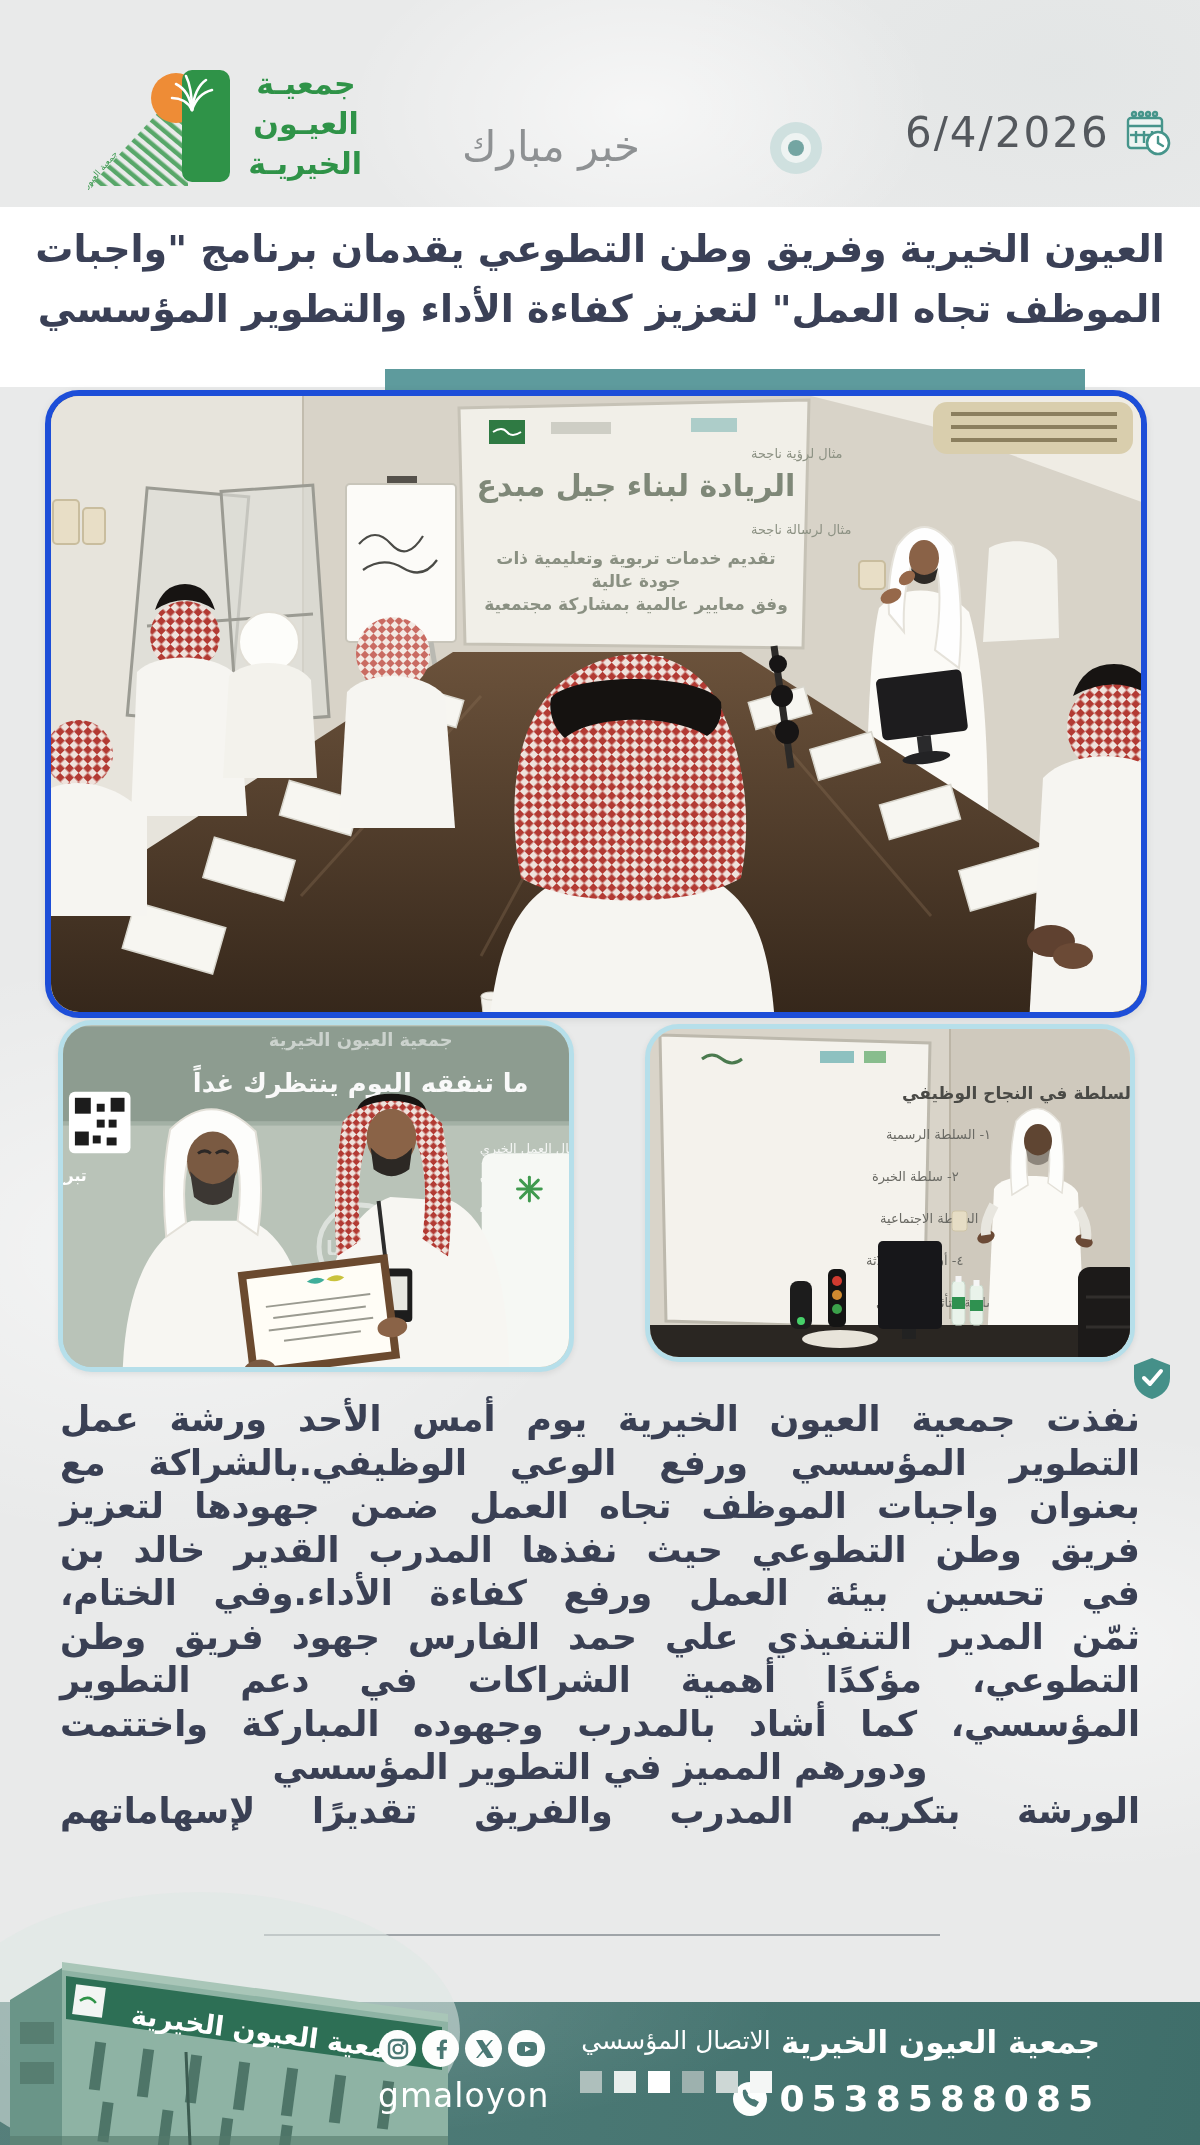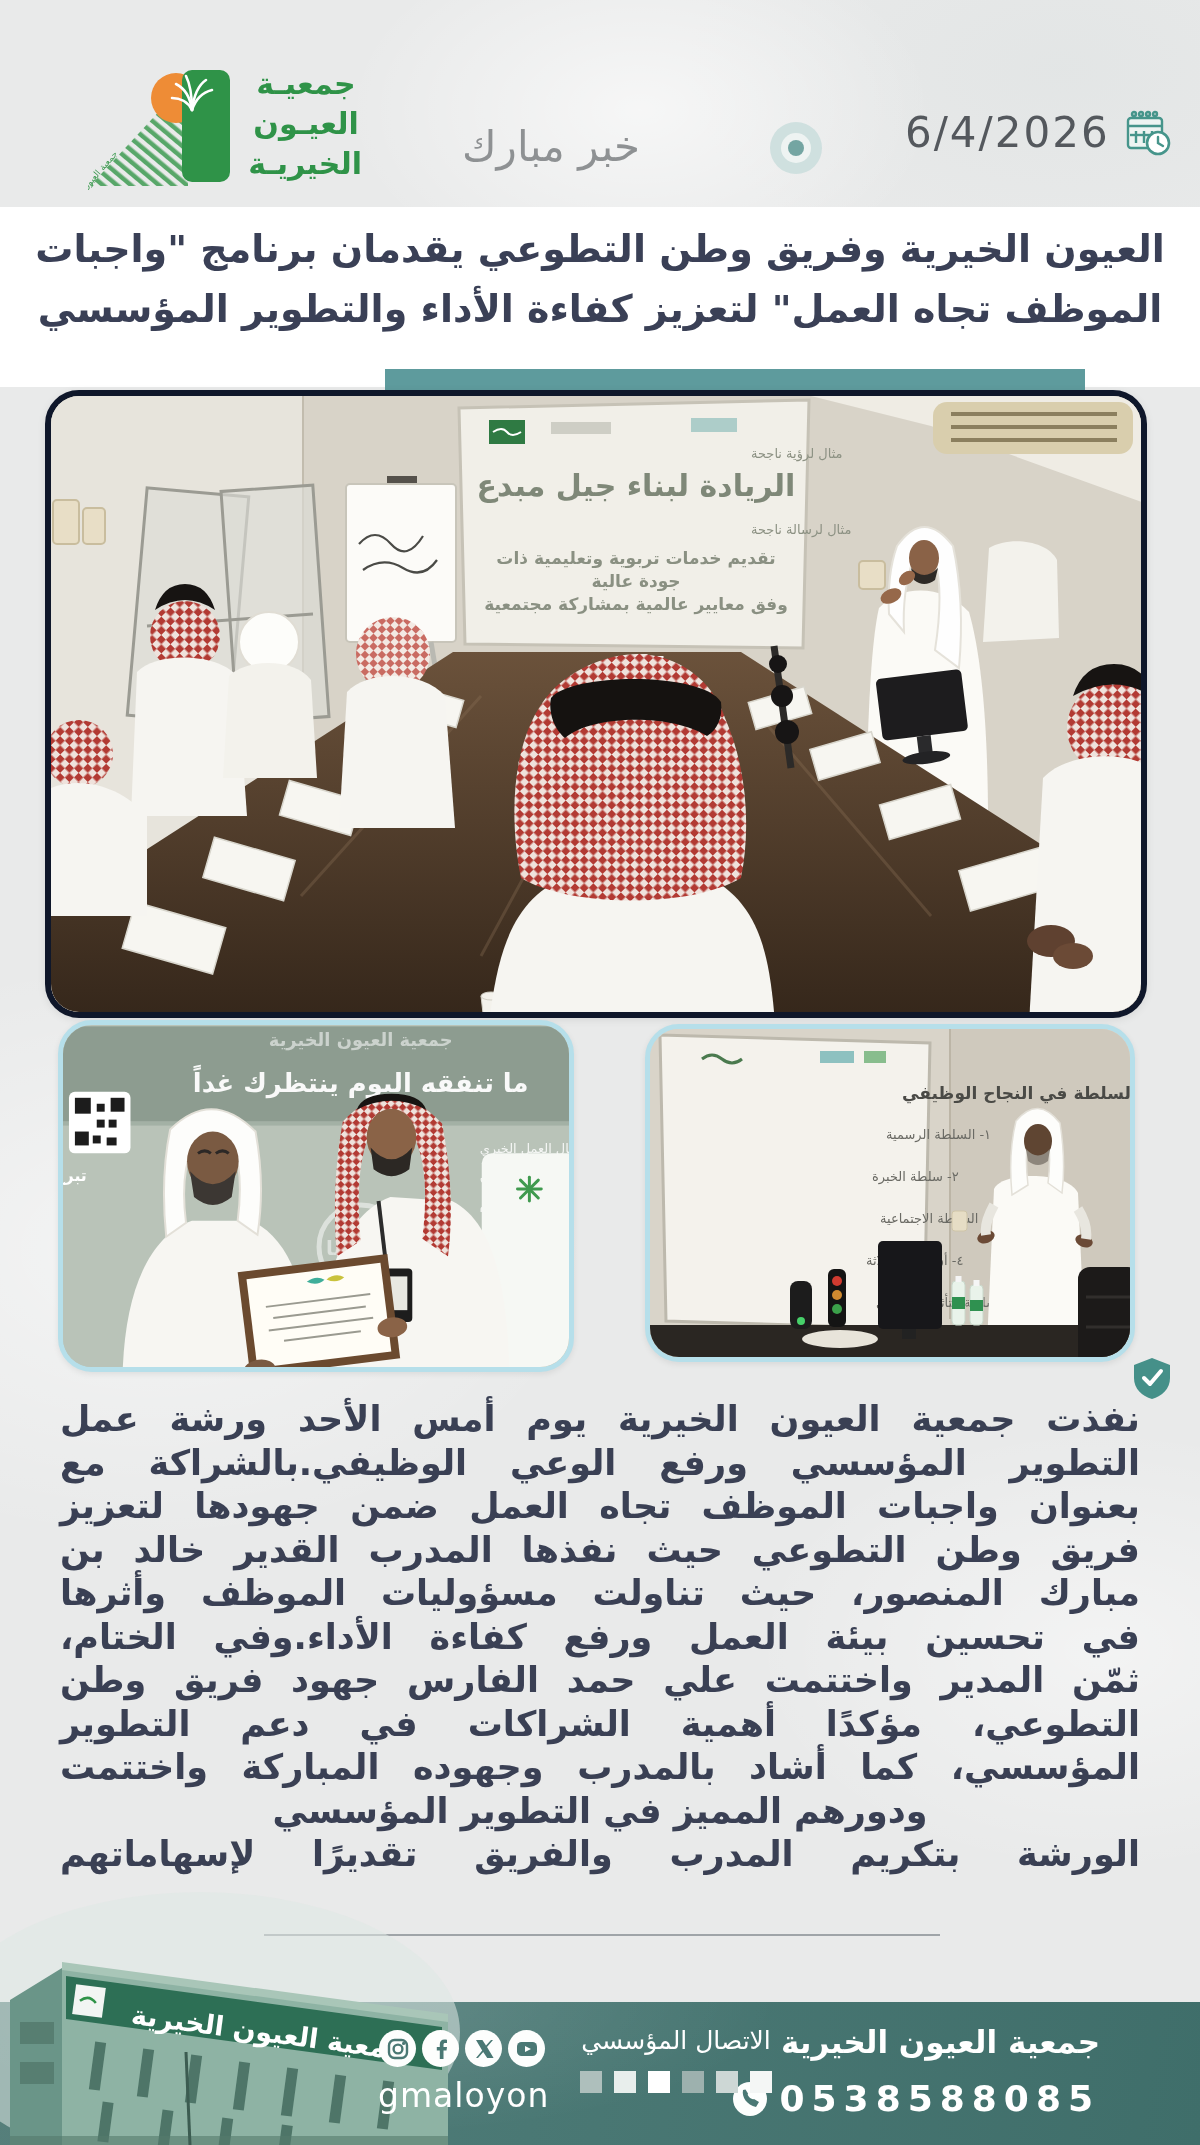--- a/index.html
+++ b/index.html
@@ -26,21 +26,21 @@
   .target-icon{position:absolute;left:768px;top:120px;z-index:2;}
   .date-row{position:absolute;left:905px;top:108px;z-index:2;display:flex;align-items:center;gap:14px;}
   .date-text{font-size:42px;color:#54585d;letter-spacing:2px;direction:ltr;}
   
   .headline-band{position:absolute;left:0;top:207px;width:1200px;height:180px;background:#ffffff;z-index:1;}
   .headline{direction:rtl;text-align:center;color:#3a4056;font-weight:bold;
     font-size:38px;line-height:60px;padding-top:12px;}
   
   .teal-bar{position:absolute;left:385px;top:369px;width:700px;height:26px;background:#5e9b9d;z-index:1;}
   .main-photo{position:absolute;left:45px;top:390px;width:1102px;height:628px;z-index:2;
-    border:6px solid #0f172a;border-radius:34px;overflow:hidden;background:#737373;
+    border:6px solid #1d4ed8;border-radius:34px;overflow:hidden;background:#737373;
     box-shadow:0 2px 8px rgba(0,0,0,.08);text-align:center;}
   .small-photo{position:absolute;z-index:2;border:5px solid #b6dfea;border-radius:34px;
     overflow:hidden;background:#b9c3b8;box-shadow:0 2px 6px rgba(0,0,0,.08);}
   #photo-award{left:58px;top:1020px;width:516px;height:352px;}
   #photo-slide{left:645px;top:1024px;width:490px;height:338px;background:#d9d4c9;}
   .badge{position:absolute;left:1130px;top:1356px;z-index:2;}
   
   .article{position:absolute;left:60px;top:1398px;width:1080px;z-index:2;direction:rtl;
     color:#3a4054;font-weight:bold;font-size:35px;line-height:43.5px;}
   .bline{text-align:justify;text-align-last:justify;}
@@ -500,23 +500,22 @@
       <path d="M22,2 L40,9 V22 C40,33 32,40 22,43 C12,40 4,33 4,22 V9 Z" fill="#459089"></path>
       <path d="M14,22 L20,28 L31,15" fill="none" stroke="#ffffff" stroke-width="4" stroke-linecap="round" stroke-linejoin="round"></path>
     </svg>
   </div>
 
   <div class="article">
     <div class="bline">نفذت جمعية العيون الخيرية يوم أمس الأحد  ورشة عمل</div>
     <div class="bline">التطوير المؤسسي ورفع الوعي الوظيفي.بالشراكة مع</div>
     <div class="bline">بعنوان واجبات الموظف تجاه العمل ضمن جهودها لتعزيز</div>
     <div class="bline">فريق وطن التطوعي حيث نفذها المدرب القدير خالد بن</div>
-    <div class="bline">مبارك المنصور، حيث تناولت مسؤوليات الموظف وأثرها</div>
     <div class="bline">في تحسين بيئة العمل ورفع كفاءة الأداء.وفي الختام،</div>
-    <div class="bline">ثمّن المدير واختتمت علي حمد الفارس جهود فريق وطن</div>
+    <div class="bline">ثمّن المدير التنفيذي علي حمد الفارس جهود فريق وطن</div>
     <div class="bline">التطوعي، مؤكدًا أهمية الشراكات في دعم التطوير</div>
     <div class="bline">المؤسسي، كما أشاد بالمدرب وجهوده المباركة واختتمت</div>
     <div class="bline last">ودورهم المميز في التطوير المؤسسي</div>
     <div class="bline">الورشة بتكريم المدرب والفريق تقديرًا لإسهاماتهم</div>
   </div>
 
   <div class="divider"></div>
 
   <div class="footer-band"></div>
 

